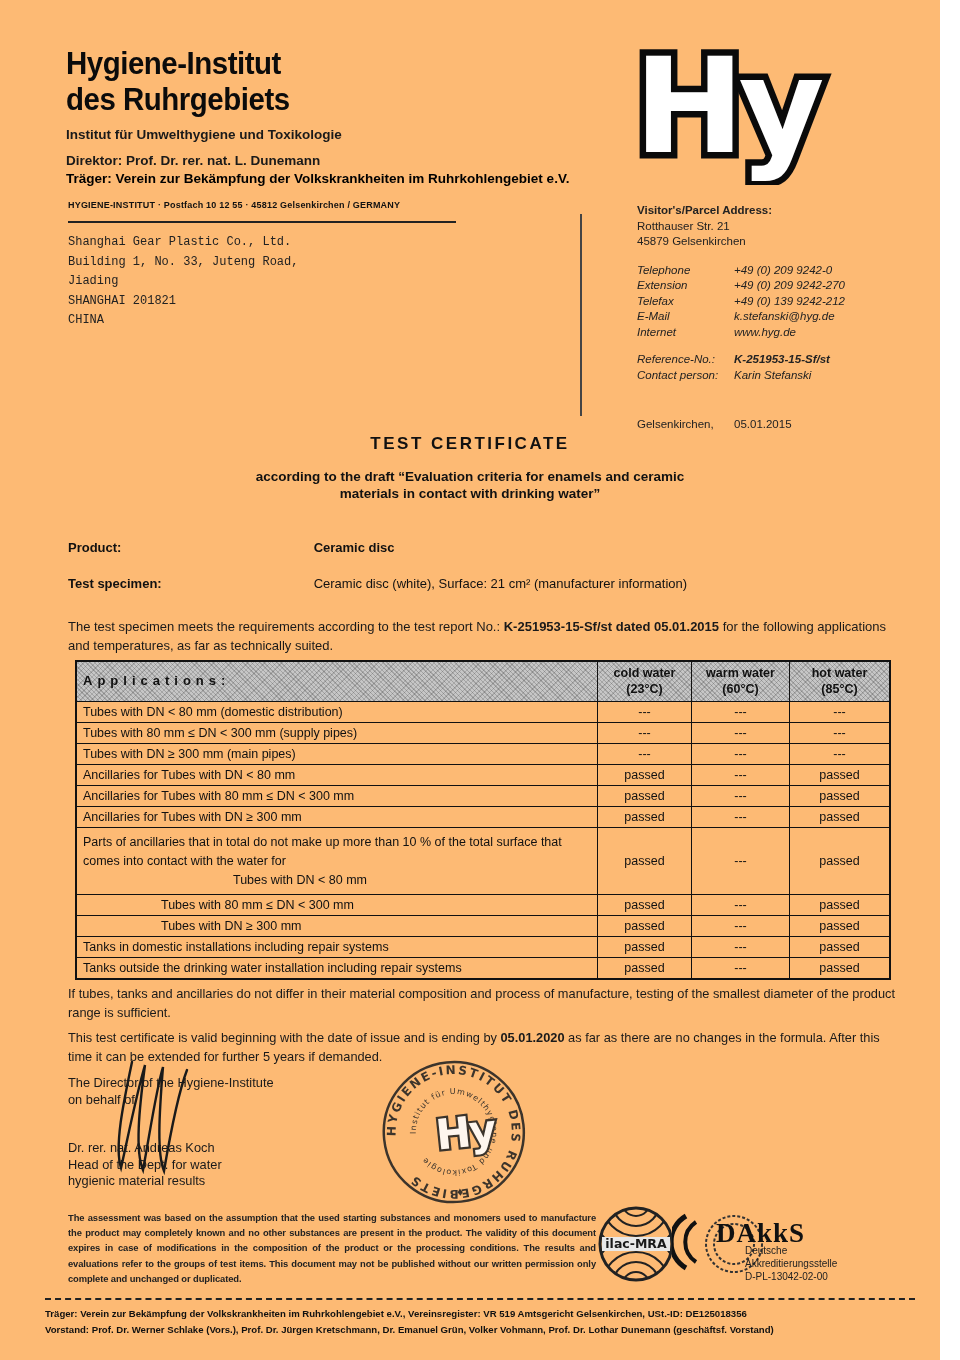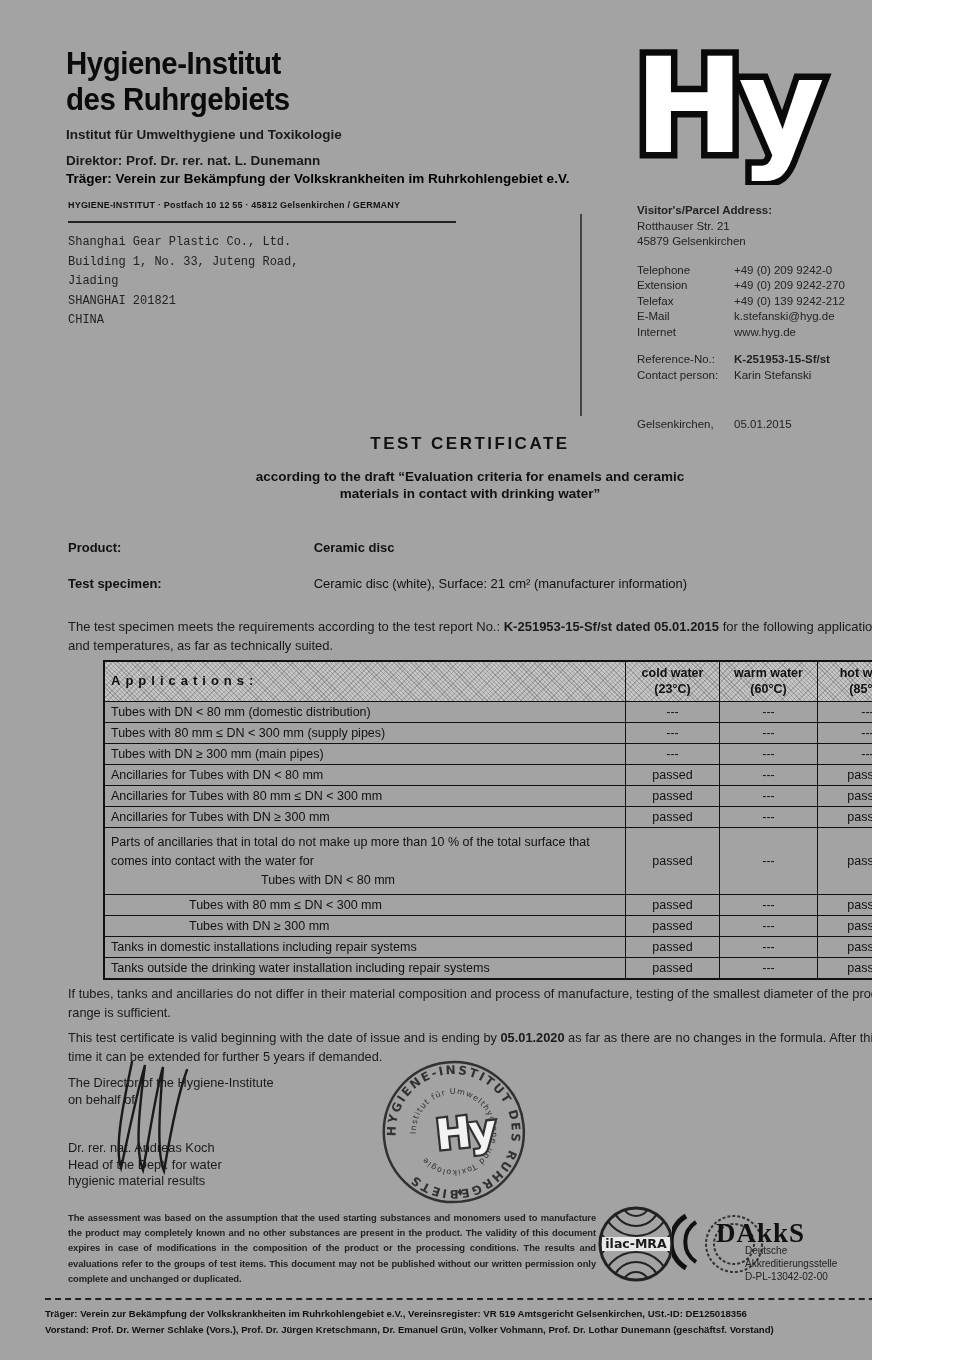--- a/index.html
+++ b/index.html
@@ -1,17 +1,17 @@
 <!DOCTYPE html>
 <html><head>
 <meta charset="utf-8">
 <style>
   * { margin:0; padding:0; box-sizing:border-box; }
   body { background:#ffffff; font-family:"Liberation Sans", sans-serif; color:#111; }
-  .page { position:relative; width:872px; height:1360px; background:#a3a3a3; overflow:hidden; }
+  .page { position:relative; width:940px; height:1360px; background:#fdba74; overflow:hidden; }
 
   
   .org-block { position:absolute; left:66px; top:46px; }
   .org-name { font-size:31px; font-weight:bold; line-height:36px; letter-spacing:-0.5px;
               transform:scaleX(.95); transform-origin:left top; color:#0b0b0b; }
   .org-sub { font-size:13.5px; font-weight:bold; line-height:18px; margin-top:8px; color:#1a1a1a; }
   .org-traeger { font-size:13.5px; font-weight:bold; line-height:18px; color:#000; }
 
   .hy-logo { position:absolute; left:626px; top:30px; }
 
@@ -19,40 +19,40 @@
   .sender-line { position:absolute; left:68px; top:200px; font-size:9px; font-weight:bold; letter-spacing:.2px; }
   .sender-rule { position:absolute; left:68px; top:221px; width:388px; height:2px; background:#222; }
   .recipient { position:absolute; left:68px; top:233px; font-size:12px; line-height:19.5px; color:#222;font-family:Liberation Mono, monospace; }
 
   .v-rule { position:absolute; left:580px; top:214px; width:2px; height:202px; background:#444; }
 
   
   .contact { position:absolute; left:637px; top:203px; font-size:11.5px; line-height:15.5px; color:#222; }
   .contact .head { font-weight:bold; }
   .contact-rows { margin-top:13px; }
-  .crow { display:grid; grid-template-columns:97px auto; }
+  .crow { display:grid; grid-template-columns:97px auto;font-style:italic; }
   .ref-block { margin-top:12px; }
   .ref-block .val-bold { font-weight:bold; }
   .place-date { margin-top:34px; display:grid; grid-template-columns:97px auto; }
 
   
   .title-block { position:absolute; left:0; top:434px; width:940px; text-align:center; }
   .cert-title { font-size:17px; font-weight:bold; letter-spacing:2.5px; }
   .cert-sub { font-size:13.5px; font-weight:bold; line-height:17px; margin-top:14px; }
 
   .kv { position:absolute; left:68px; font-size:13px; }
   .kv .k { font-weight:bold; display:inline-block; width:242px; }
   .kv .v { }
   .kv .v.bold { font-weight:bold; }
 
   .intro { position:absolute; left:68px; top:618px; width:832px; font-size:13px; line-height:1.45; color:#1a1a1a; }
   .intro b { font-weight:bold; }
 
   
-  .tbl { position:absolute; left:75px; top:660px; width:816px; border:2px solid #111; font-size:12.5px; color:#111;margin-left:28px; }
+  .tbl { position:absolute; left:75px; top:660px; width:816px; border:2px solid #111; font-size:12.5px; color:#111; }
   .tr { display:grid; grid-template-columns:521px 94px 98px 99px; border-bottom:1.5px solid #111; }
   .tr:last-child { border-bottom:none; }
   .td { border-right:1.5px solid #111; padding:2px 6px; display:flex; align-items:center; min-height:20px; }
   .td:last-child { border-right:none; }
   .td.c { justify-content:center; text-align:center; }
   .thead { min-height:40px; background:
       repeating-linear-gradient(45deg, rgba(0,0,0,.18) 0 1px, rgba(0,0,0,0) 1px 3px),
       repeating-linear-gradient(-45deg, rgba(0,0,0,.15) 0 1px, rgba(0,0,0,0) 1px 4px),
       #c6c6c6; font-weight:bold; }
   .thead .apps { letter-spacing:5px; font-size:13px; }

